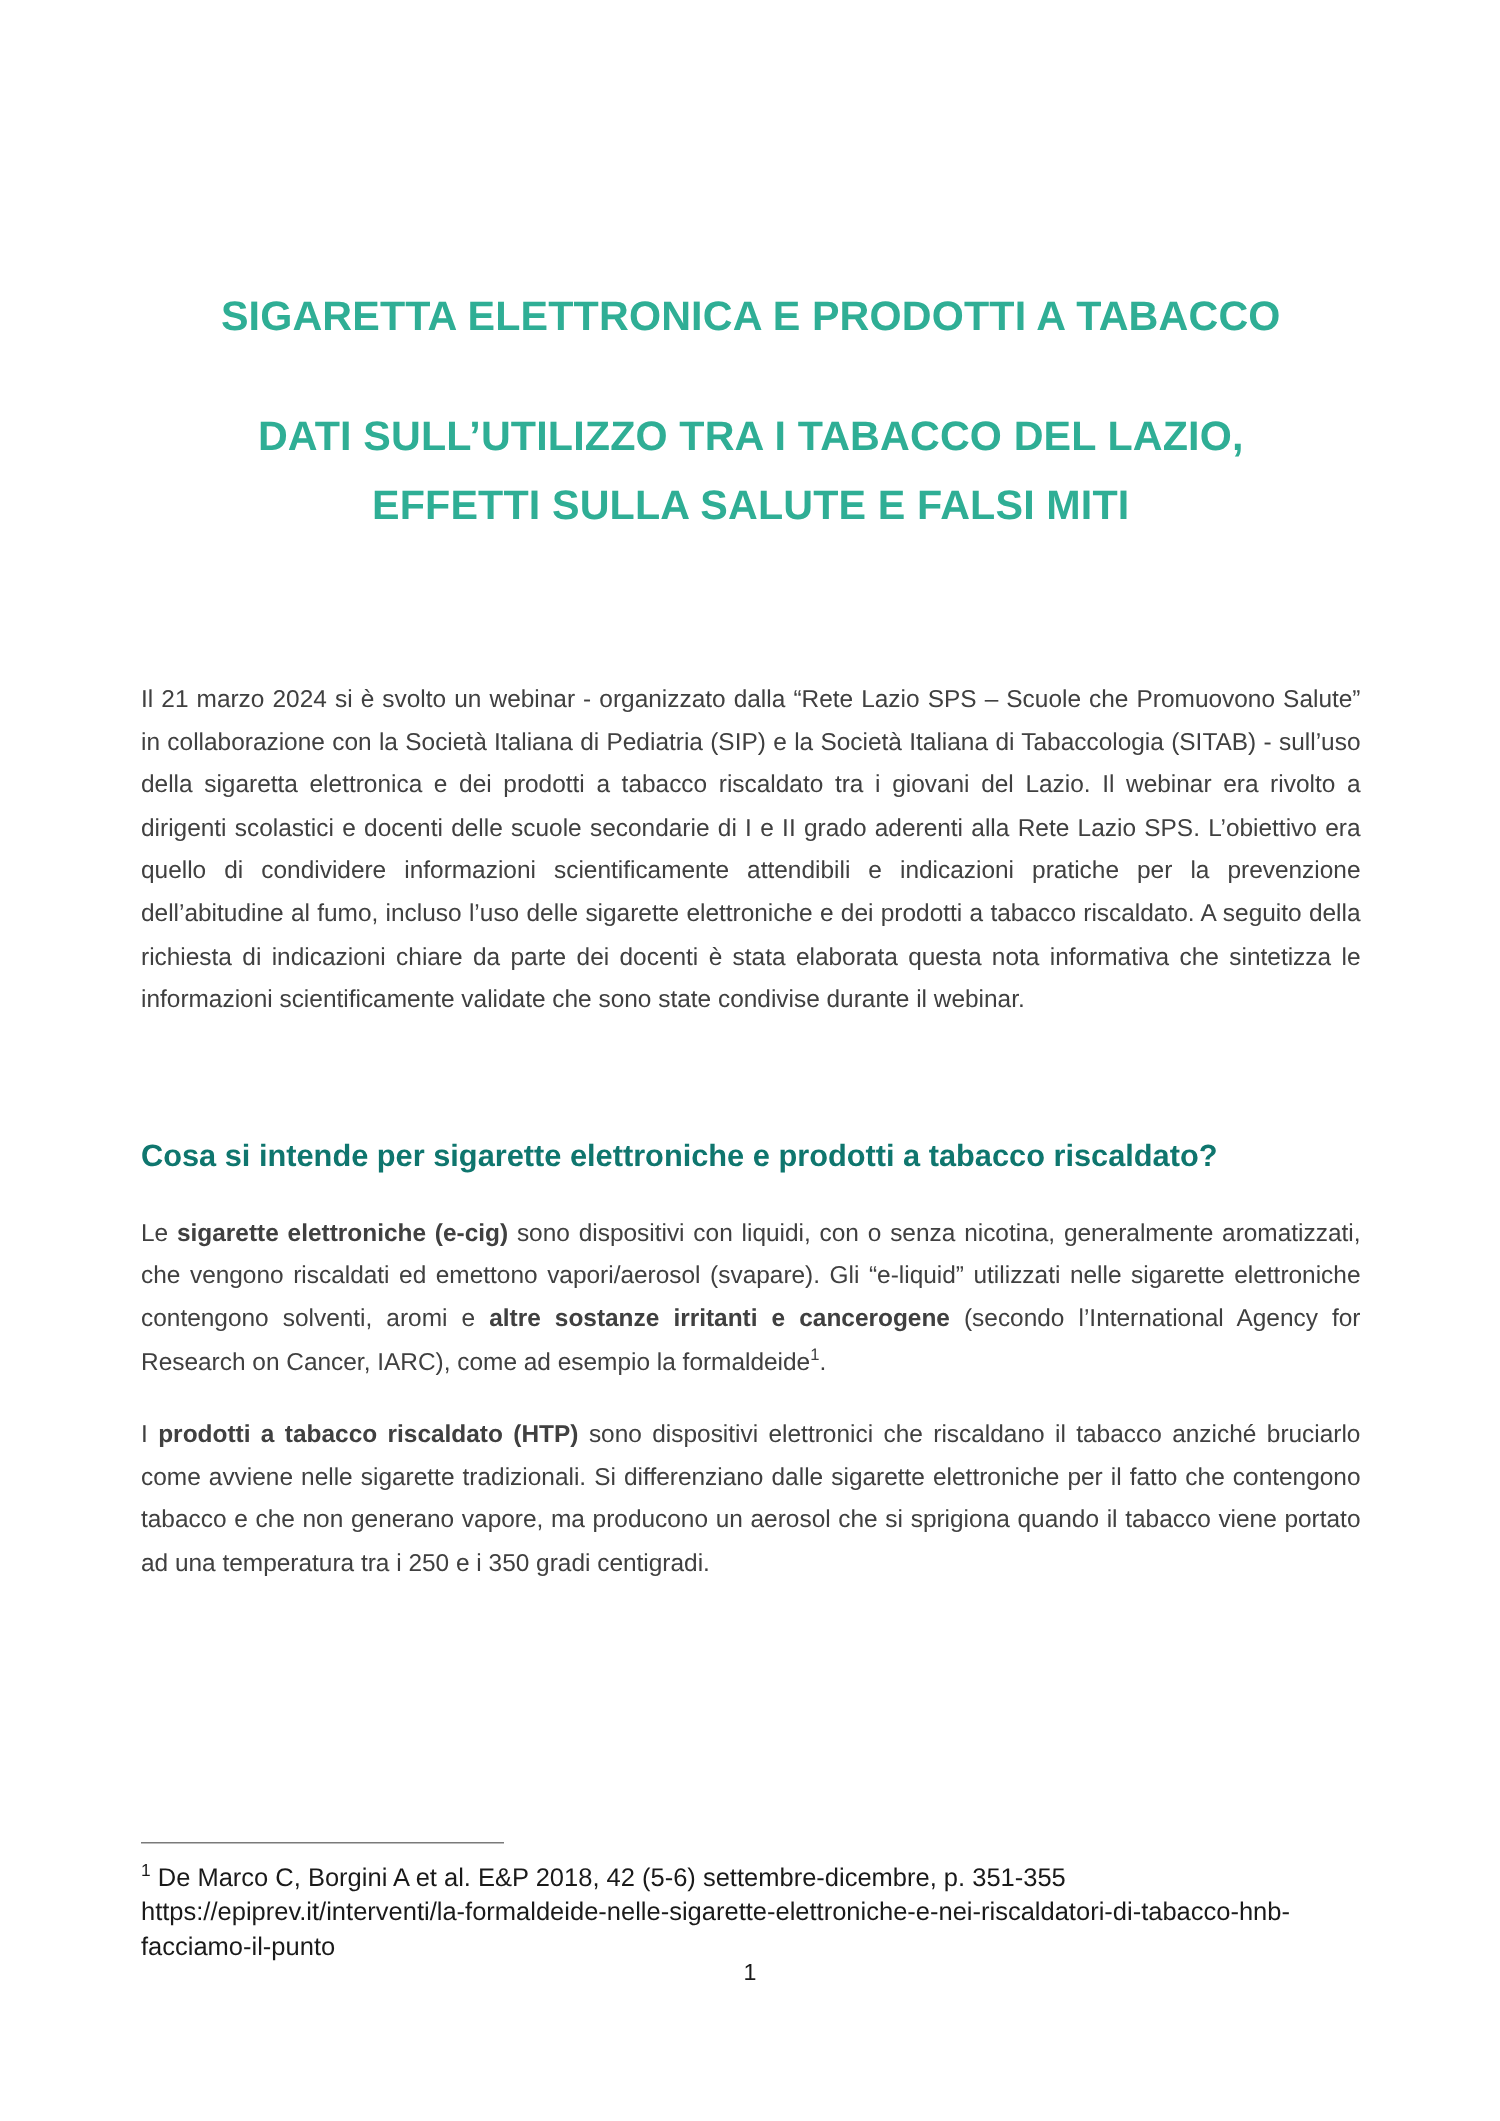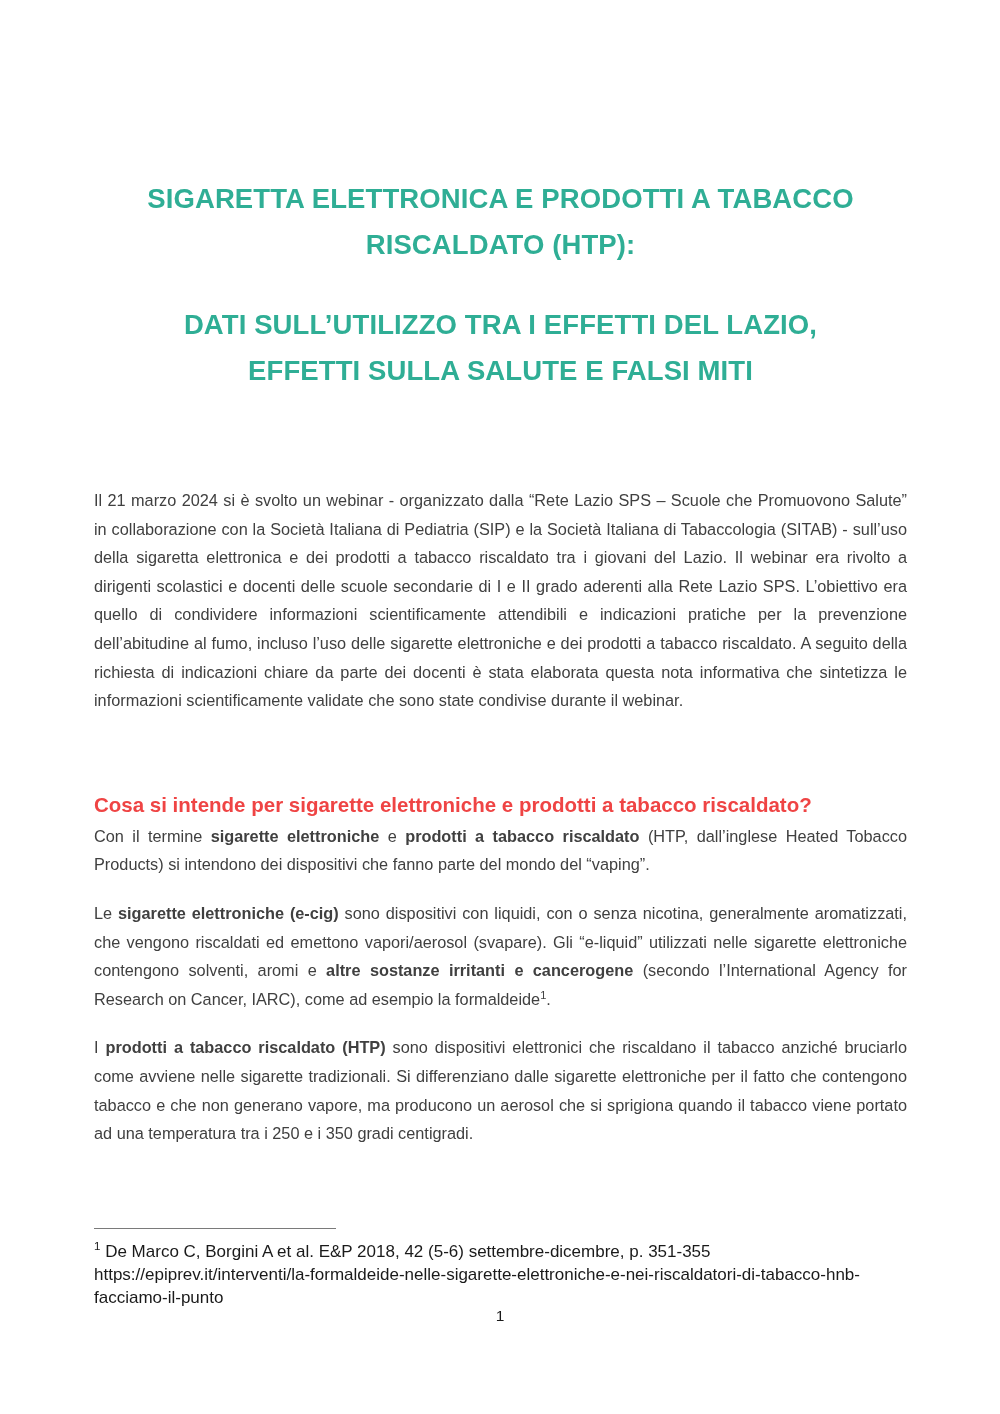--- a/index.html
+++ b/index.html
@@ -34,40 +34,40 @@
     text-align: center;
   }
   .title-line {
     color: #2fae95;
     font-weight: bold;
     font-size: 27.5px;
     line-height: 46px;
     letter-spacing: 0.1px;
     text-align: center;
   }
-  .title-group-1 { margin: 4px; }
+  .title-group-1 { margin: 16px; }
   .title-group-2 { margin: 34px 0 0 0; }
 
   
   .intro {
     margin: 0;
     padding-top: 92px;
   }
   p.body {
     font-size: 16.3px;
     line-height: 28.6px;
     text-align: justify;
     margin: 0;
     color: #404040;
   }
   p.body.spaced { margin-top: 20px; }
 
   
   h2.section-heading {
-    color: #ef4444;
+    color: #0f766e;
     font-size: 20.5px;
     font-weight: bold;
     line-height: 34px;
     margin: 0;
     padding-top: 73px;
     text-align: left;
   }
   .after-heading { margin-top: 18px; }
 
   
@@ -113,33 +113,31 @@
 </head>
 <body>
 
 <div class="page">
 
   <div class="content">
 
     <div class="title-block">
       <div class="title-group-1">
         <div class="title-line">SIGARETTA ELETTRONICA E PRODOTTI A TABACCO</div>
-        <div class="title-line">RISCALDATO (HTP):</div>
       </div>
       <div class="title-group-2">
-        <div class="title-line">DATI SULL’UTILIZZO TRA I EFFETTI DEL LAZIO,</div>
+        <div class="title-line">DATI SULL’UTILIZZO TRA I TABACCO DEL LAZIO,</div>
         <div class="title-line">EFFETTI SULLA SALUTE E FALSI MITI</div>
       </div>
     </div>
 
     <p class="body intro">Il 21 marzo 2024 si è svolto un webinar - organizzato dalla “Rete Lazio SPS – Scuole che Promuovono Salute” in collaborazione con la Società Italiana di Pediatria (SIP) e la Società Italiana di Tabaccologia (SITAB) - sull’uso della sigaretta elettronica e dei prodotti a tabacco riscaldato tra i giovani del Lazio. Il webinar era rivolto a dirigenti scolastici e docenti delle scuole secondarie di I e II grado aderenti alla Rete Lazio SPS. L’obiettivo era quello di condividere informazioni scientificamente attendibili e indicazioni pratiche per la prevenzione dell’abitudine al fumo, incluso l’uso delle sigarette elettroniche e dei prodotti a tabacco riscaldato. A seguito della richiesta di indicazioni chiare da parte dei docenti è stata elaborata questa nota informativa che sintetizza le informazioni scientificamente validate che sono state condivise durante il webinar.</p>
 
     <h2 class="section-heading">Cosa si intende per sigarette elettroniche e prodotti a tabacco riscaldato?</h2>
 
-    <p class="body after-heading" id="para-0">Con il termine <b>sigarette elettroniche</b> e <b>prodotti a tabacco riscaldato</b> (HTP, dall’inglese Heated Tobacco Products) si intendono dei dispositivi che fanno parte del mondo del “vaping”.</p>
     <p class="body spaced" id="para-1">Le <b>sigarette elettroniche (e-cig)</b> sono dispositivi con liquidi, con o senza nicotina, generalmente aromatizzati, che vengono riscaldati ed emettono vapori/aerosol (svapare). Gli “e-liquid” utilizzati nelle sigarette elettroniche contengono solventi, aromi e <b>altre sostanze irritanti e cancerogene</b> (secondo l’International Agency for Research on Cancer, IARC), come ad esempio la formaldeide<sup>1</sup>.</p>
     <p class="body spaced" id="para-3">I <b>prodotti a tabacco riscaldato (HTP)</b> sono dispositivi elettronici che riscaldano il tabacco anziché bruciarlo come avviene nelle sigarette tradizionali. Si differenziano dalle sigarette elettroniche per il fatto che contengono tabacco e che non generano vapore, ma producono un aerosol che si sprigiona quando il tabacco viene portato ad una temperatura tra i 250 e i 350 gradi centigradi.</p>
 
   </div>
 
   <div class="footnote-area">
     <hr class="footnote-rule">
     <p class="footnote-text" id="footnote-1"><sup>1</sup> De Marco C, Borgini A et al. E&amp;P 2018, 42 (5-6) settembre-dicembre, p. 351-355 https://epiprev.it/interventi/la-formaldeide-nelle-sigarette-elettroniche-e-nei-riscaldatori-di-tabacco-hnb-facciamo-il-punto</p>
   </div>
 

